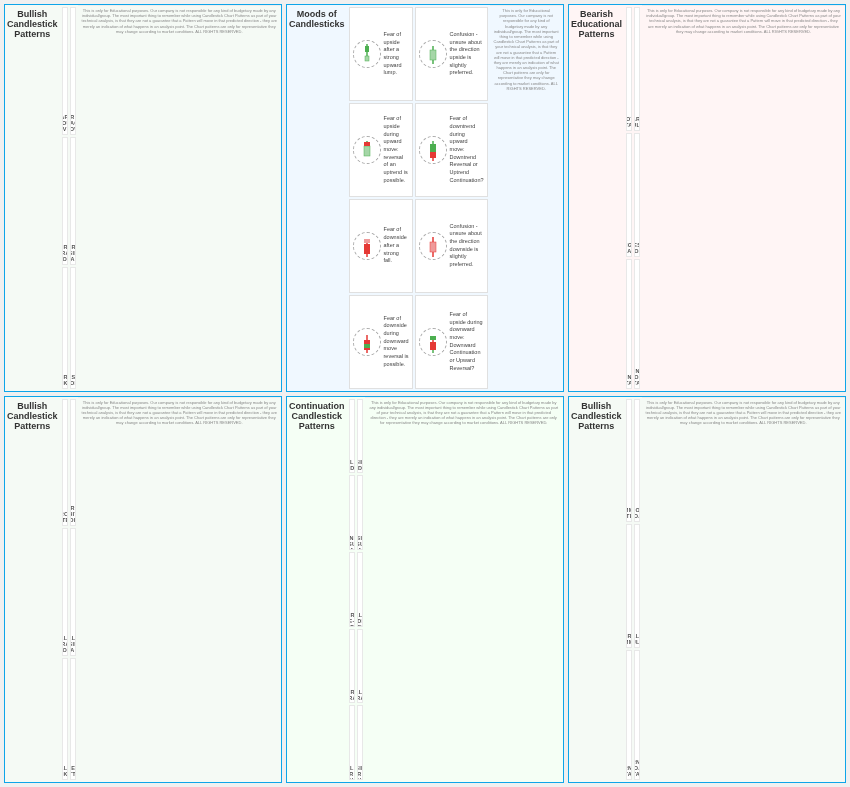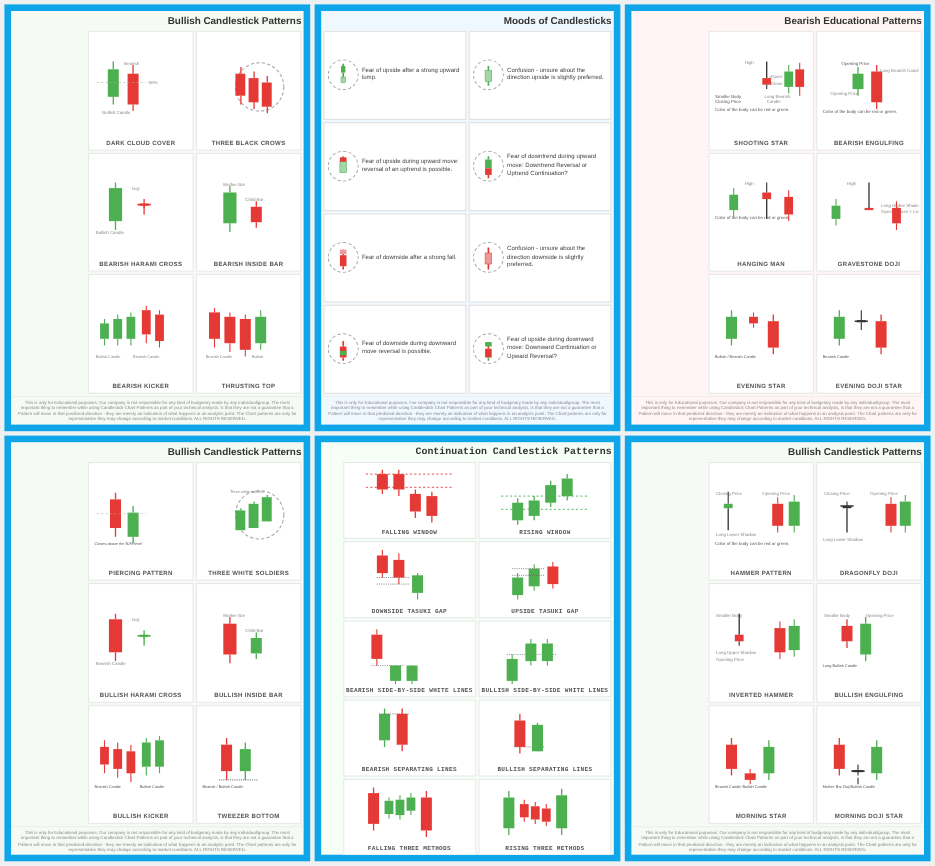--- a/index.html
+++ b/index.html
@@ -10,40 +10,39 @@
       background: #f0f0f0;
       display: grid;
       grid-template-columns: 1fr 1fr 1fr;
       grid-template-rows: 1fr 1fr;
       gap: 4px;
       padding: 4px;
     }
 
     .panel {
       background: white;
-      border: 6px solid #0ea5e9;
+      border: 1px solid #0ea5e9;
       display: flex;
-      flex-direction: column;
+      flex-direction: row;
       overflow: hidden;
       font-size: 7px;
-      align-items: flex-end;
     }
 
     .panel-header {
       text-align: center;
       font-size: 9px;
       font-weight: bold;
       padding: 4px 2px 2px;
       color: #333;
     }
 
     .panel-bullish { background: #f5faf5; }
     .panel-bearish { background: #fff5f5; }
     .panel-moods { background: #f0f8ff; }
-    .panel-continuation { background: #f5fff5; font-family: Liberation Mono, monospace; }
+    .panel-continuation { background: #f5fff5; }
 
     .panel-content {
       flex: 1;
       display: grid;
       grid-template-columns: 1fr 1fr;
       gap: 2px;
       padding: 2px;
     }
 
     .pattern-cell {

